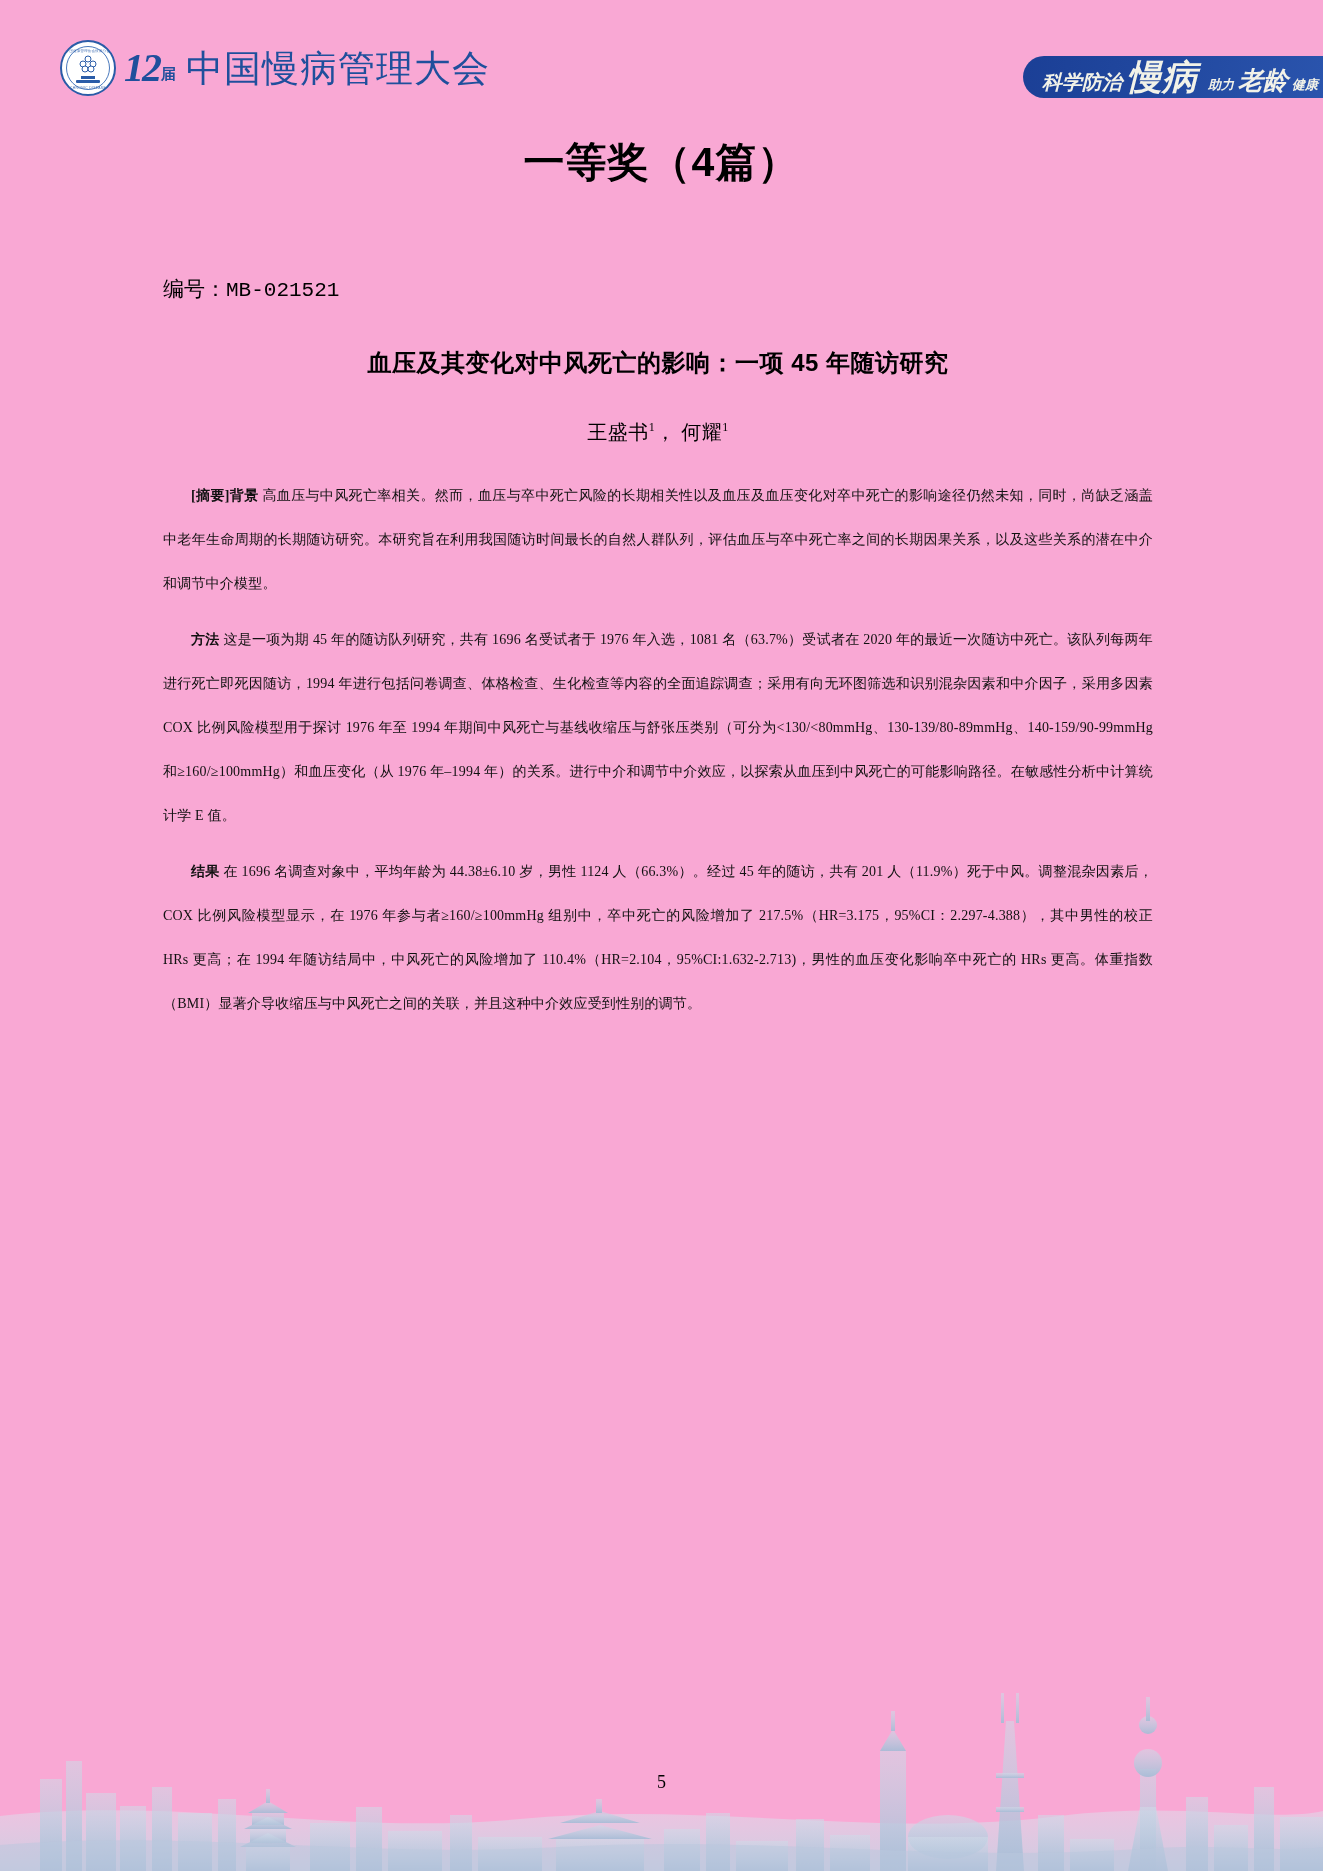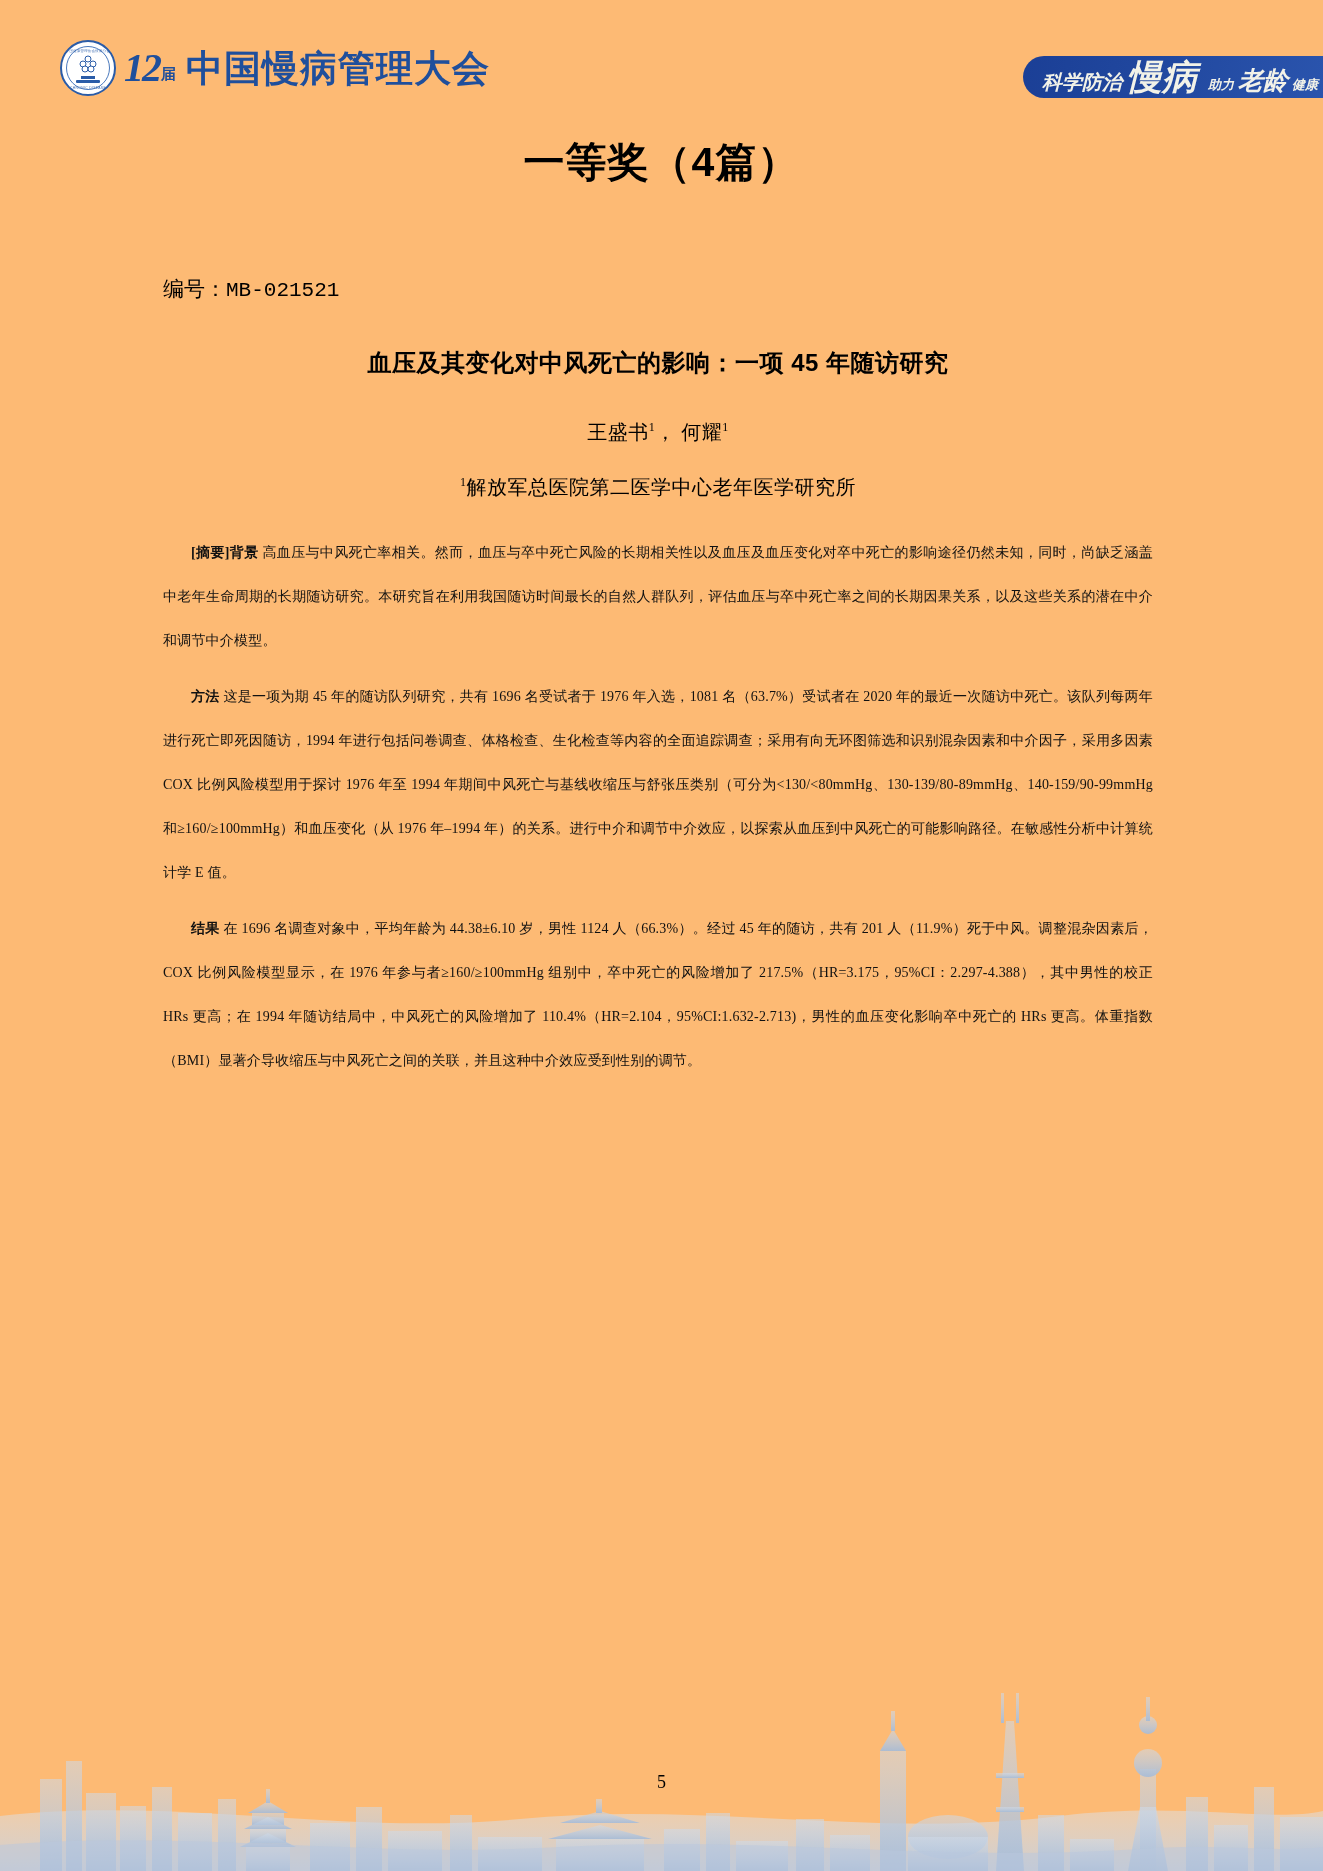--- a/index.html
+++ b/index.html
@@ -5,21 +5,21 @@
   * { box-sizing: border-box; margin: 0; padding: 0; }
   html, body {
     width: 1323px; height: 1871px;
     background: #ffffff;
     font-family: "Liberation Serif", "DejaVu Serif", serif;
     overflow: hidden;
   }
   .page {
     position: relative;
     width: 1323px; height: 1871px;
-    background: #fdba74;
+    background: #f9a8d4;
   }
 
   
   .header {
     position: absolute;
     top: 38px; left: 0; right: 0;
     height: 72px;
   }
   .logo-group {
     position: absolute;
@@ -95,21 +95,21 @@
     font-style: italic;
     font-weight: bold;
     margin-right: 2px;
   }
   .logo-ordinal .num { font-size: 40px; line-height: .92; letter-spacing: -2px; }
   .logo-ordinal .jie { font-size: 15px; line-height: 1.6; margin-left: 1px; font-style: normal; }
   .logo-text {
     font-size: 37px;
     color: #1f4f9c;
     font-family: "Liberation Sans", sans-serif;
-    font-weight: bold;
+    font-weight: normal;
     letter-spacing: 1px;
     line-height: 1;
   }
 
   .slogan-banner {
     position: absolute;
     right: 0; top: 18px;
     width: 300px; height: 42px;
     background: linear-gradient(100deg, #1b3f96 0%, #21489f 45%, #2a54ad 100%);
     border-radius: 21px 0 0 21px;
@@ -263,23 +263,20 @@
       <span class="cn">编号：</span><span>MB-021521</span>
     </div>
 
     <div class="paper-title">血压及其变化对中风死亡的影响：一项 45 年随访研究</div>
 
     <div class="authors">
       <span>王盛书</span><sup>1</sup>，
       <span>何耀</span><sup>1</sup>
     </div>
 
-    <div class="affiliation">
-      <sup>1</sup><span>解放军总医院第二医学中心老年医学研究所</span>
-    </div>
 
     <p class="para">
       <b class="lead-label">[摘要]背景</b>
       <span>高血压与中风死亡率相关。然而，血压与卒中死亡风险的长期相关性以及血压及血压变化对卒中死亡的影响途径仍然未知，同时，尚缺乏涵盖中老年生命周期的长期随访研究。本研究旨在利用我国随访时间最长的自然人群队列，评估血压与卒中死亡率之间的长期因果关系，以及这些关系的潜在中介和调节中介模型。</span>
     </p>
 
     <p class="para">
       <b class="lead-label">方法</b>
       <span>这是一项为期 45 年的随访队列研究，共有 1696 名受试者于 1976 年入选，1081 名（63.7%）受试者在 2020 年的最近一次随访中死亡。该队列每两年进行死亡即死因随访，1994 年进行包括问卷调查、体格检查、生化检查等内容的全面追踪调查；采用有向无环图筛选和识别混杂因素和中介因子，采用多因素 COX 比例风险模型用于探讨 1976 年至 1994 年期间中风死亡与基线收缩压与舒张压类别（可分为&lt;130/&lt;80mmHg、130‑139/80‑89mmHg、140‑159/90‑99mmHg 和≥160/≥100mmHg）和血压变化（从 1976 年–1994 年）的关系。进行中介和调节中介效应，以探索从血压到中风死亡的可能影响路径。在敏感性分析中计算统计学 E 值。</span>
     </p>

